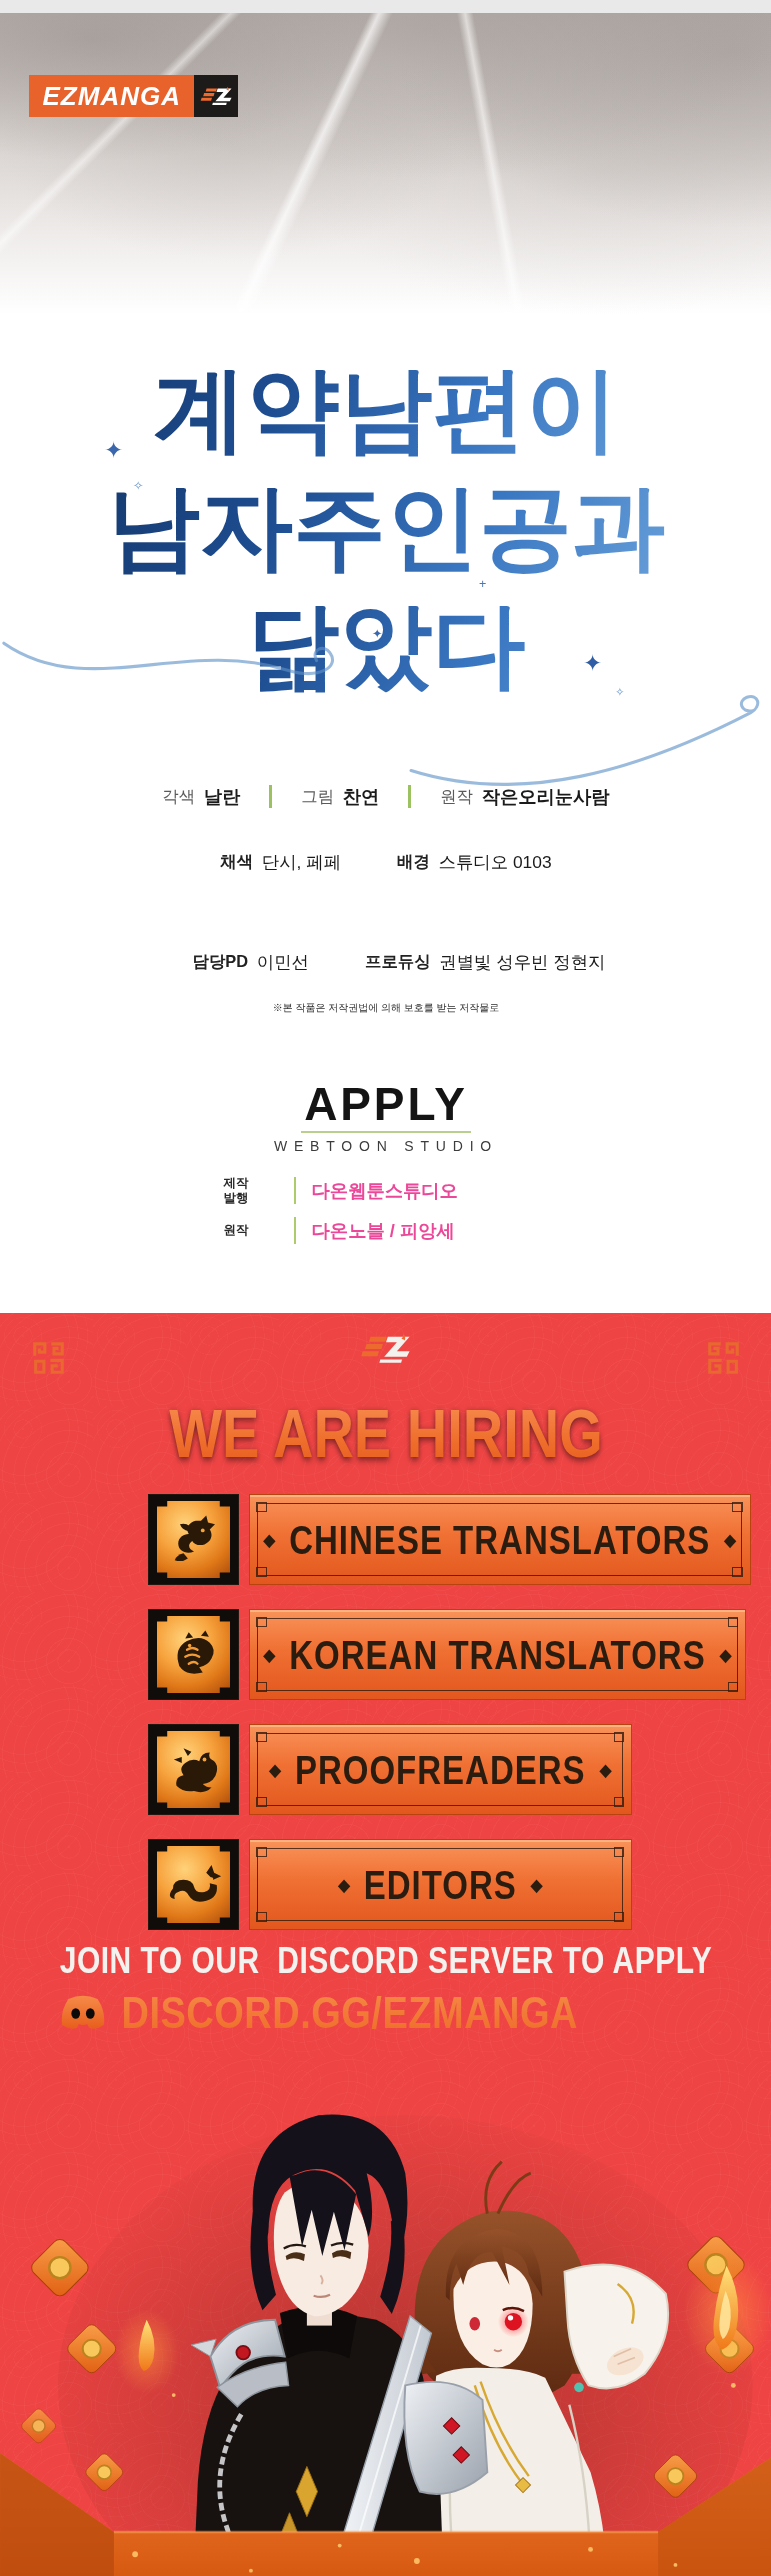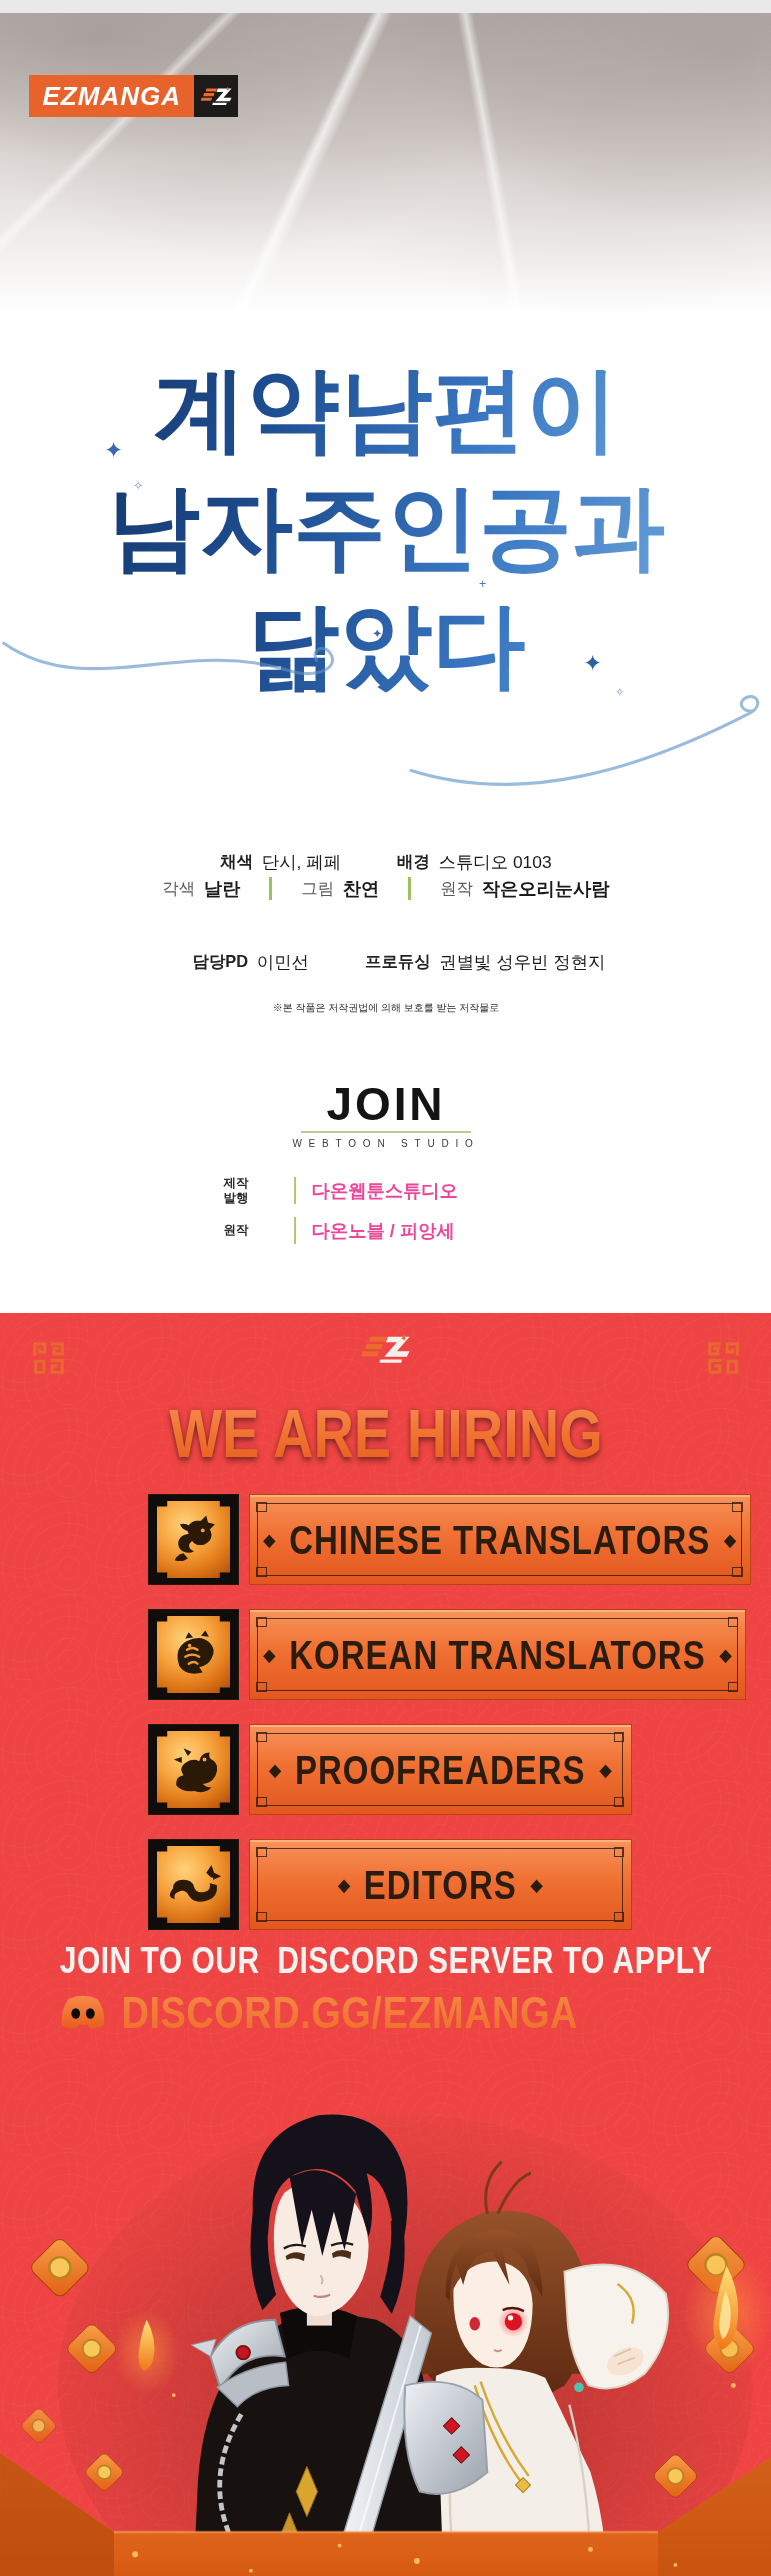--- a/index.html
+++ b/index.html
@@ -34,30 +34,30 @@
   .flourish{position:absolute;top:603px;left:0;width:772px;height:203px;}
   
   .crow{position:absolute;left:0;width:772px;display:flex;justify-content:center;align-items:center;
     color:#1e1e1e;}
   .crow .lab{color:#5a5a5a;font-size:16.4px;margin-right:8.7px;}
   .crow .lab.b{font-weight:700;color:#222;}
   .crow .nm{font-weight:700;font-size:18.3px;color:#1b1b1b;}
   .crow .nm.r{font-weight:400;font-size:17.4px;}
   .vbar{width:2.9px;height:23px;background:#9CC161;margin:0 29px;}
   .gap{width:56px;}
-  .row1{top:863px;text-align:center;}
+  .row1{top:771px;text-align:center;}
   .row2{top:837px;}
   .row3{top:937px;padding-left:13px;}
   .notice{position:absolute;top:986px;left:0;width:772px;text-align:center;font-size:10px;
     color:#2c2c2c;line-height:1.8;}
   
   .daon{position:absolute;top:1067px;left:0;width:772px;text-align:center;}
   .daon-name{font-size:46px;font-weight:800;letter-spacing:2.9px;color:#141414;line-height:48px;}
   .daon-line{width:170px;height:1.9px;background:#b9cf8e;margin:2.9px auto 4.8px;}
-  .daon-sub{font-size:10px;letter-spacing:6.8px;color:#3c3c3c;}
+  .daon-sub{font-size:14px;letter-spacing:6.8px;color:#3c3c3c;}
   
   .maker{position:absolute;top:1163px;left:0;width:747px;display:flex;flex-direction:column;
     align-items:center;gap:11.6px;}
   .mk-row{display:flex;align-items:center;}
   .mk-label{width:69px;text-align:left;font-size:12.5px;font-weight:700;color:#2a2a2a;line-height:14.5px;}
   .mk-bar{width:1.9px;height:27px;background:#AECB6C;margin:0 15.4px 0 1.9px;}
   .mk-val{font-weight:700;font-size:18.3px;color:#ec4899;min-width:212px;text-align:left;}
   
   .hire{position:absolute;top:1300px;left:0;width:772px;height:1276px;background-color:#ef4444;}
   .pattern{position:absolute;inset:0;opacity:.85;
@@ -172,21 +172,21 @@
       <span class="gap"></span>
       <span class="lab b">프로듀싱</span>
       <span class="nm r">권별빛 성우빈 정현지</span>
     </div>
 
     <div class="notice">
       <div>※본 작품은 저작권법에 의해 보호를 받는 저작물로</div>
     </div>
 
     <div class="daon">
-      <div class="daon-name">JOIN</div>
+      <div class="daon-name">APPLY</div>
       <div class="daon-line"></div>
       <div class="daon-sub">WEBTOON STUDIO</div>
     </div>
 
     <div class="maker">
       <div class="mk-row">
         <div class="mk-label">
           <div>제작</div>
           <div>발행</div>
         </div>

